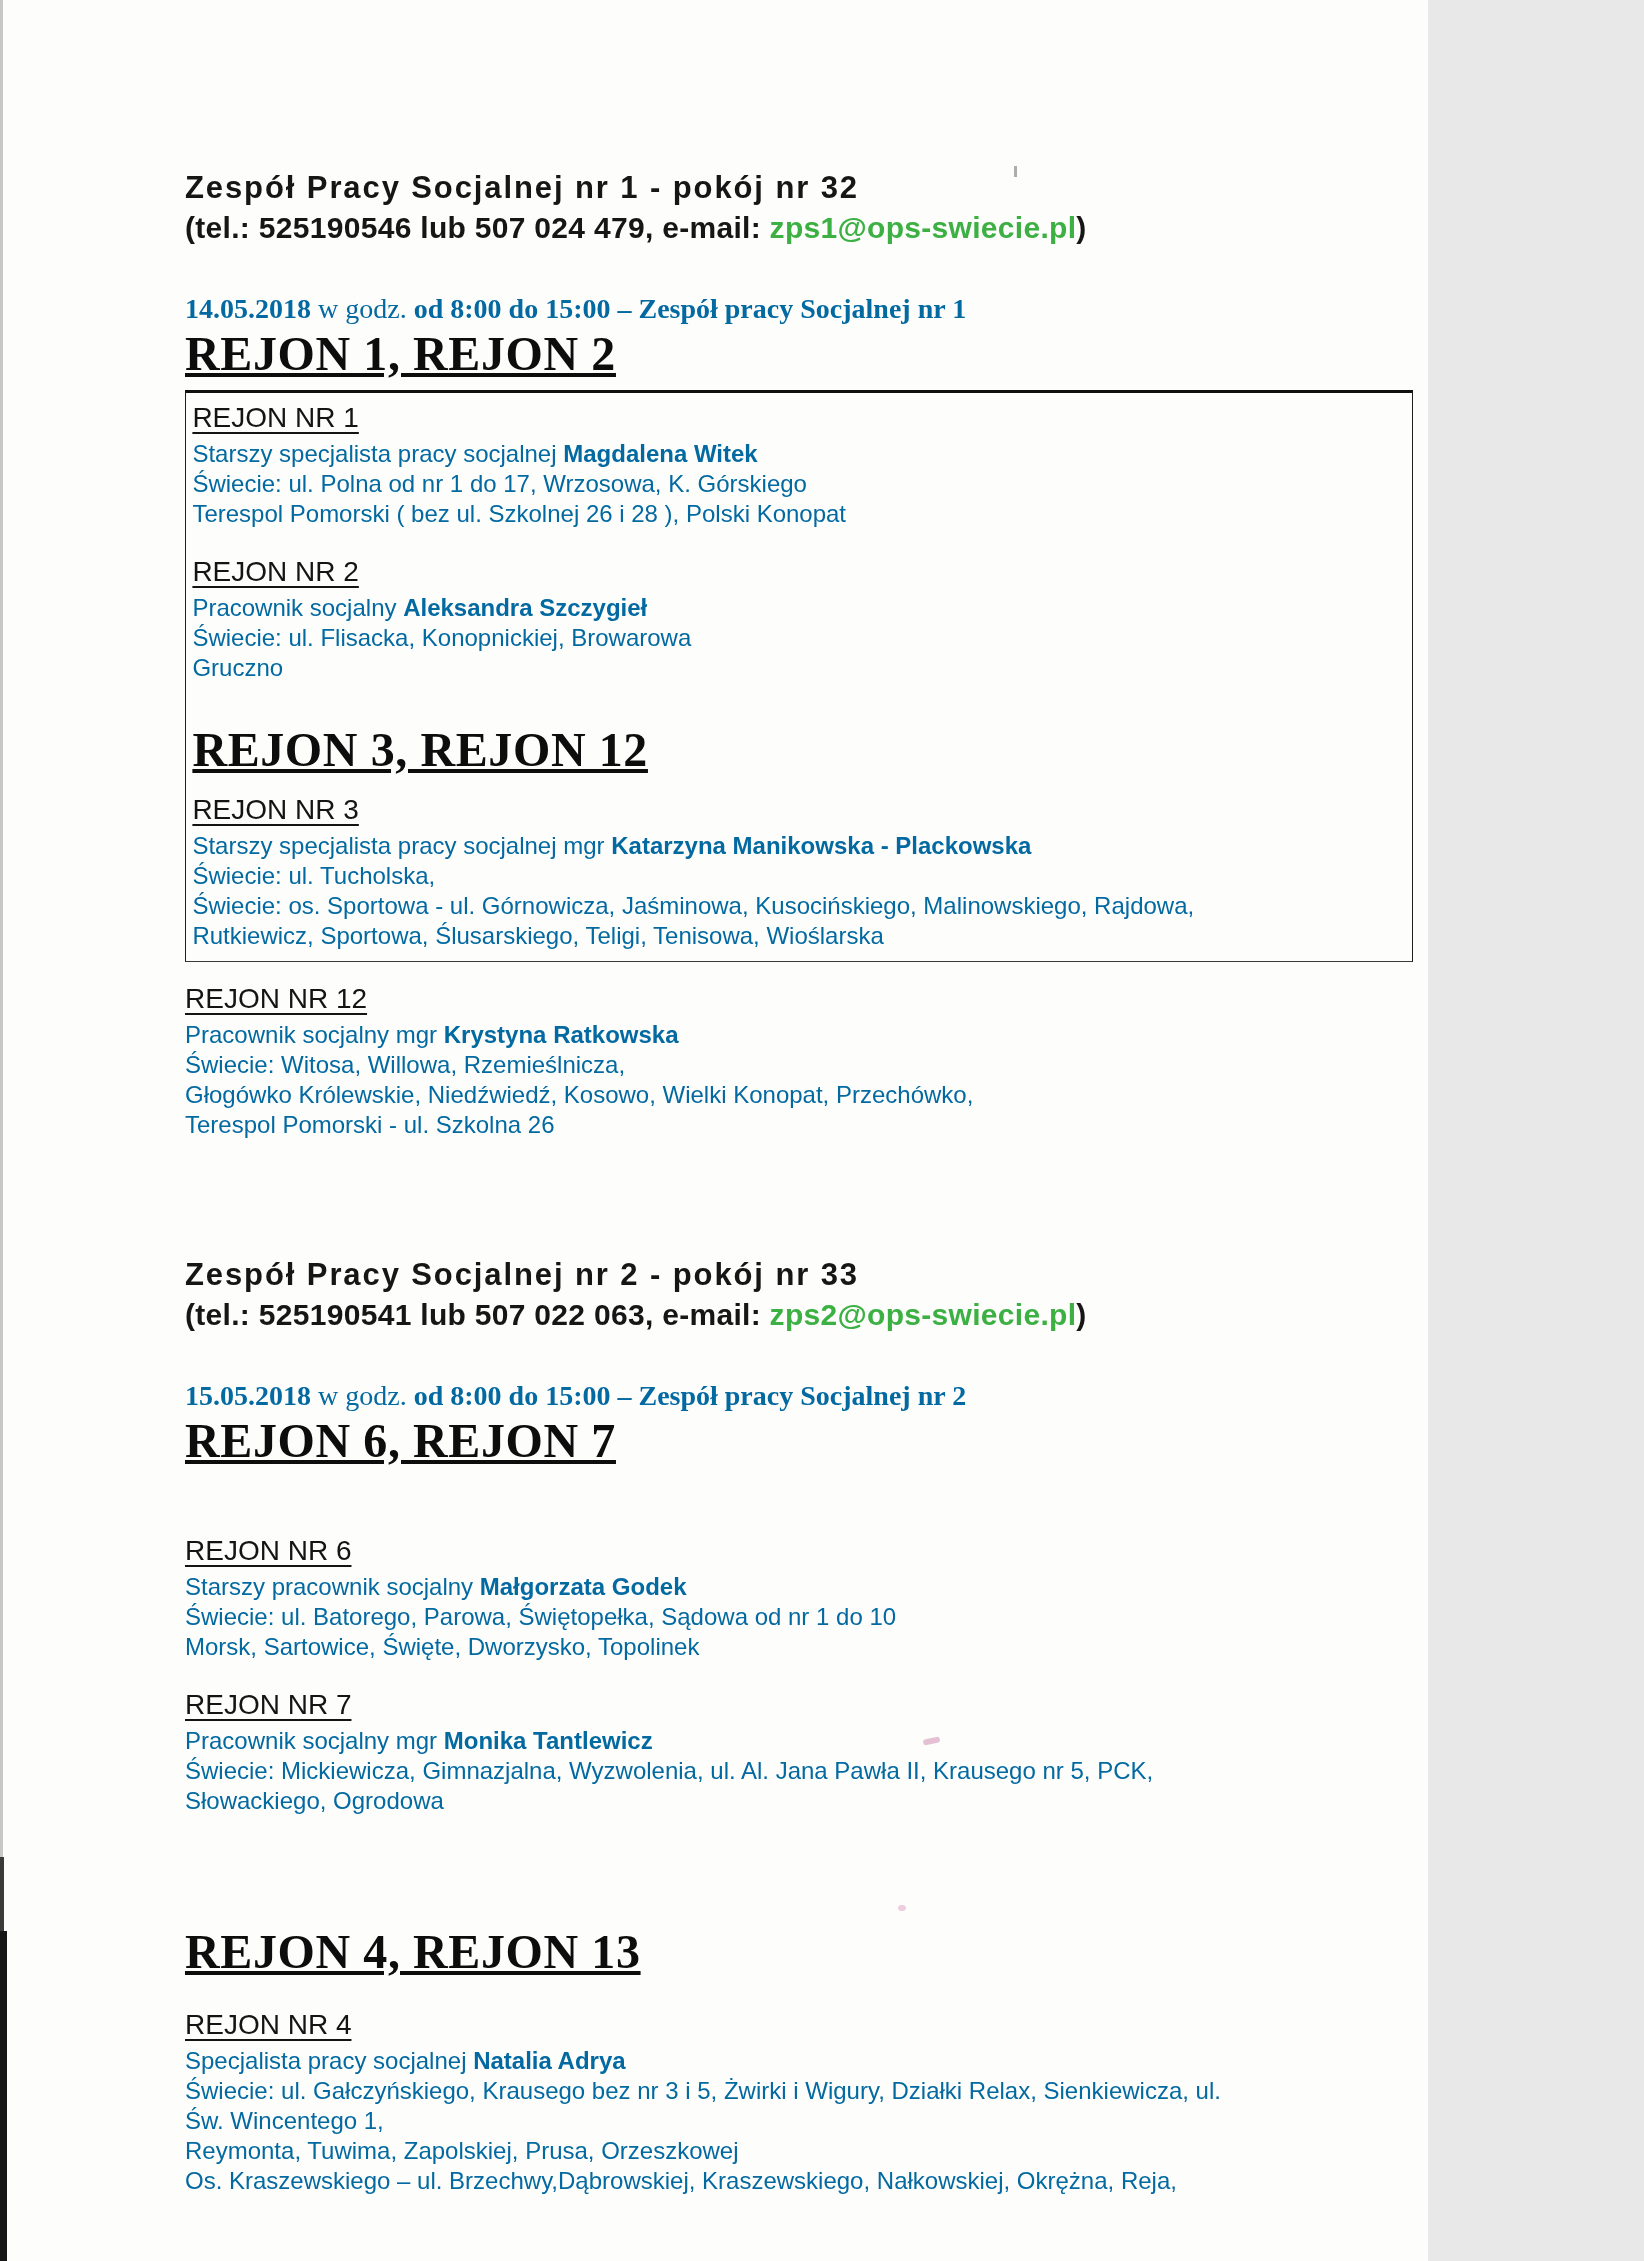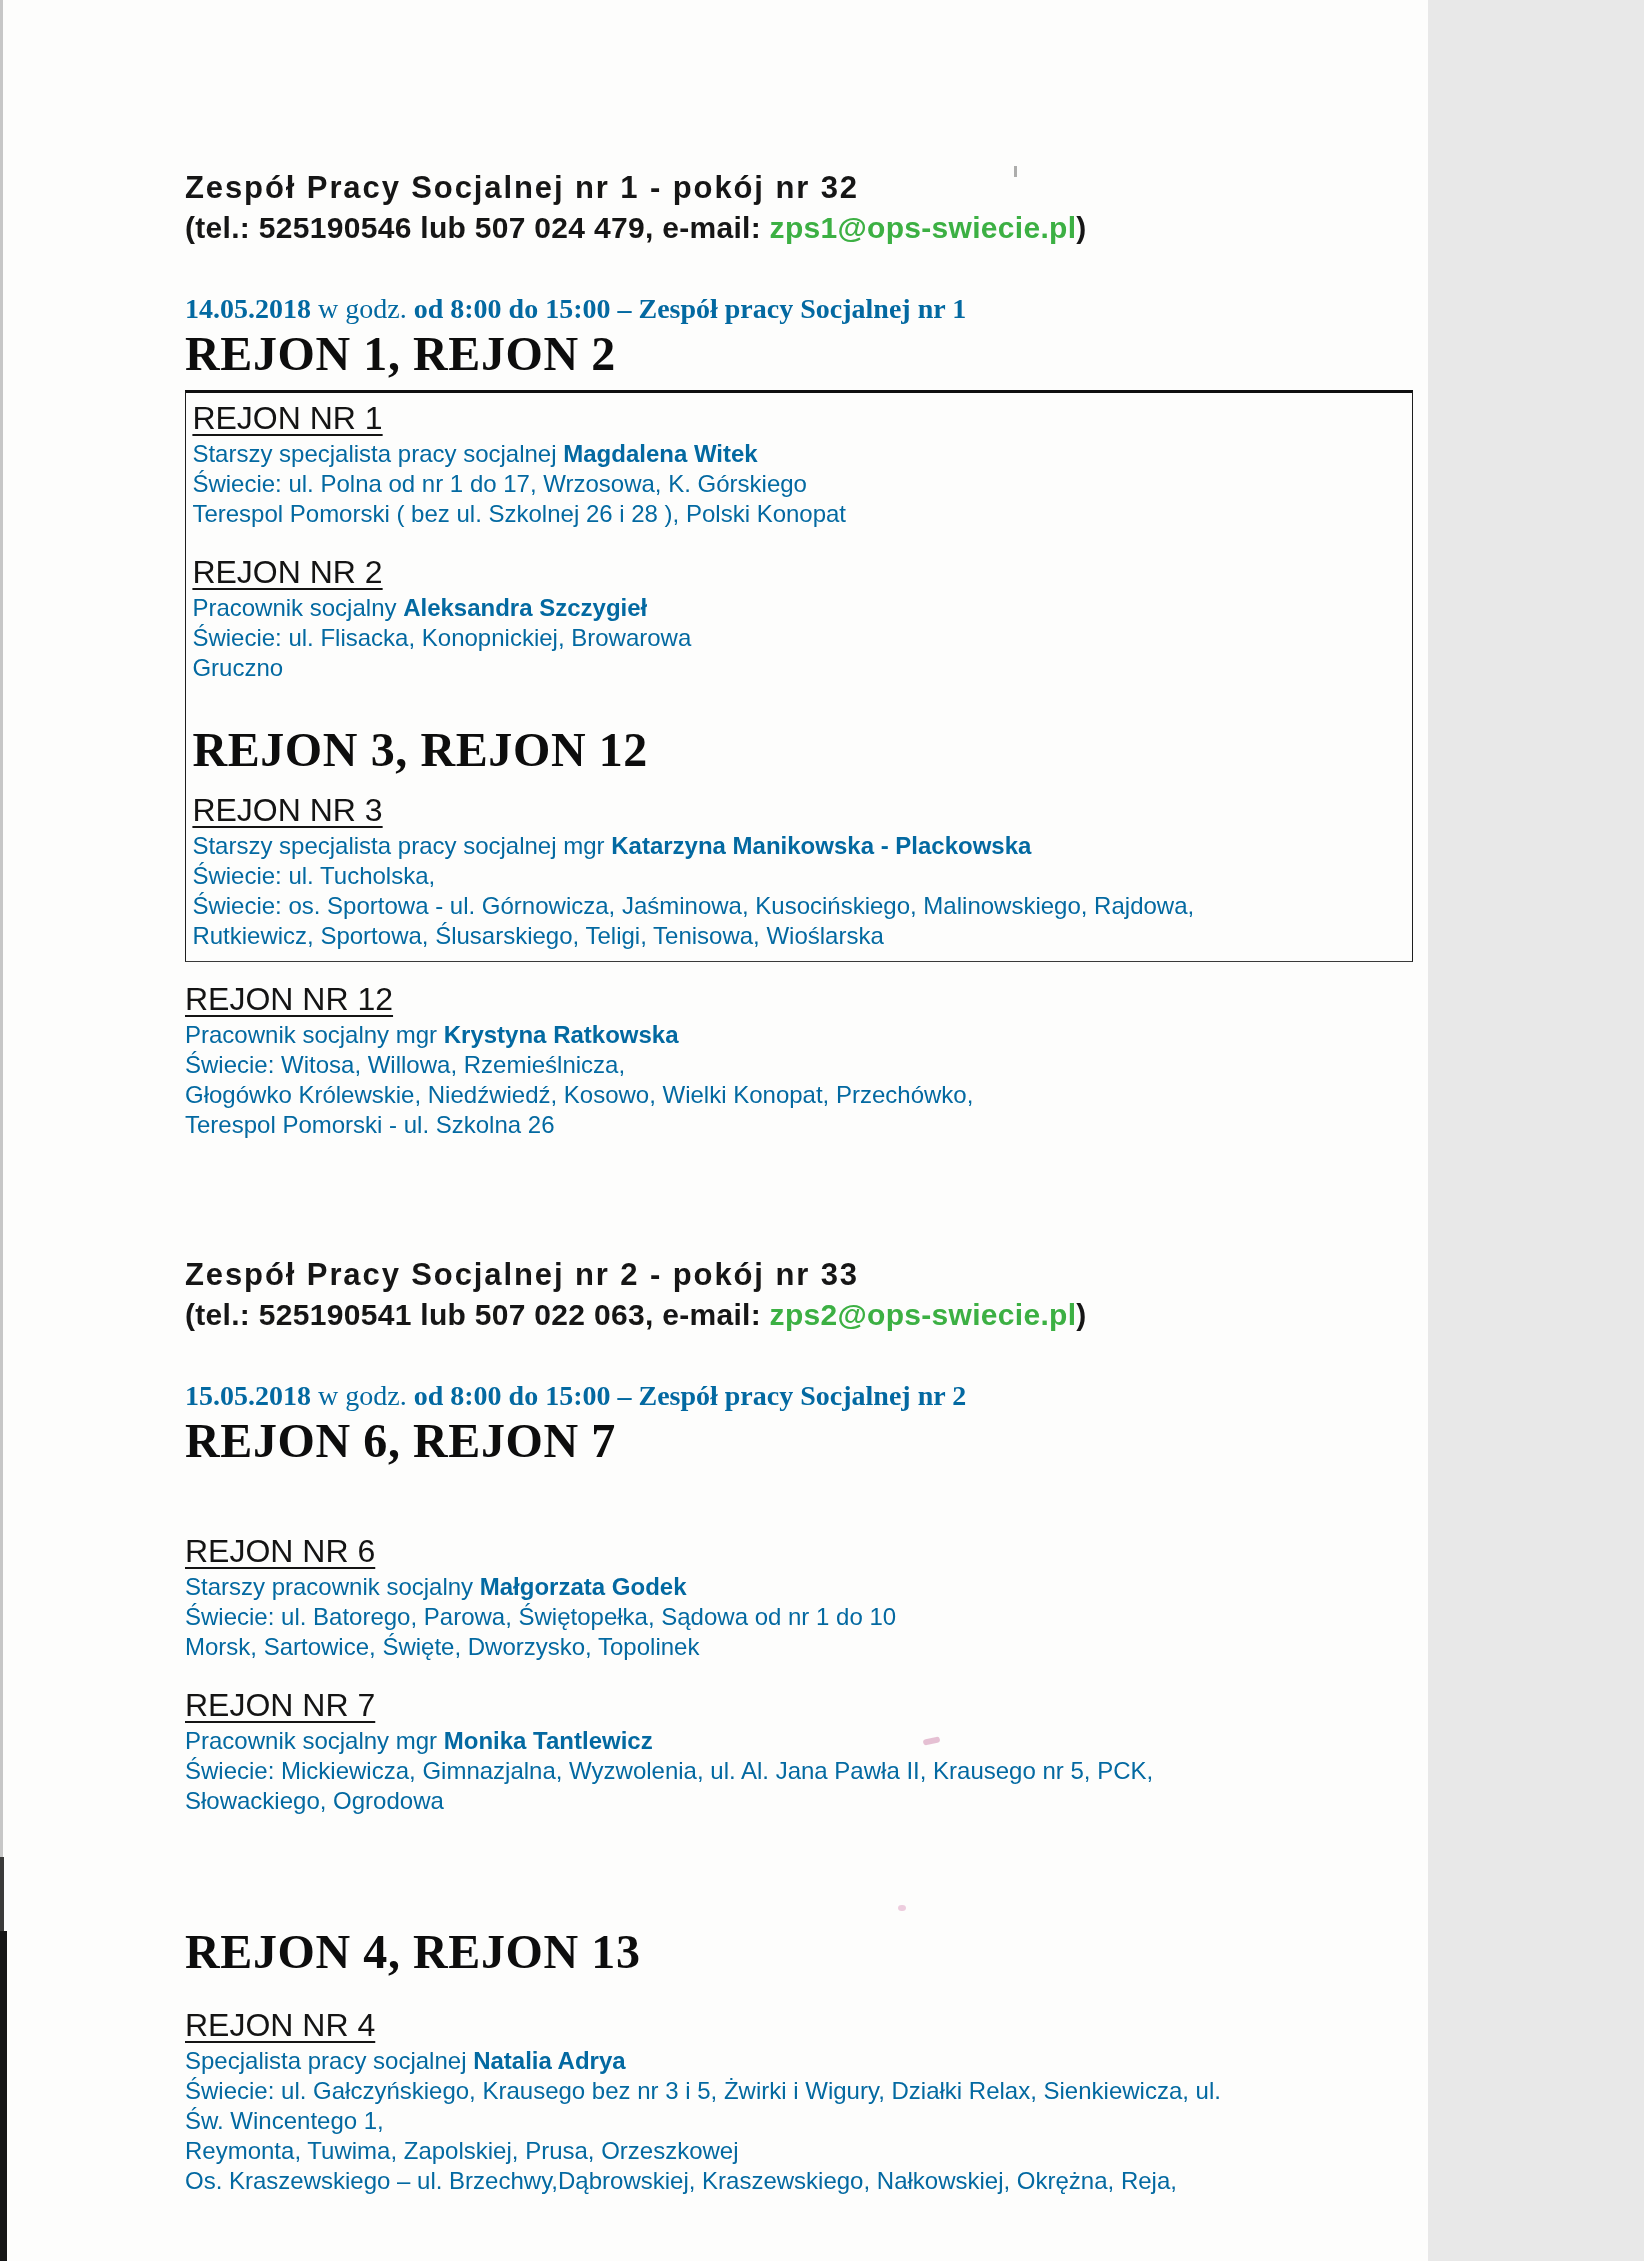--- a/index.html
+++ b/index.html
@@ -42,24 +42,25 @@
     line-height:34px;
   }
   .schedule .b{font-weight:bold;}
   .region-heading{
     font-family:"Liberation Serif", serif;
     font-weight:bold;
     font-size:48px;
     color:#0d0d0d;
     line-height:55px;
     letter-spacing:0.6px;
+    text-decoration:underline;
   }
   
   .rejon-label{
-    font-size:32px;
+    font-size:28px;
     text-decoration:underline;
     text-decoration-thickness:1.9px;
     text-underline-offset:4.5px;
     line-height:32px;
     margin-bottom:5.2px;
     color:#141414;
   }
   .body-line{
     font-size:24px;
     line-height:30px;

